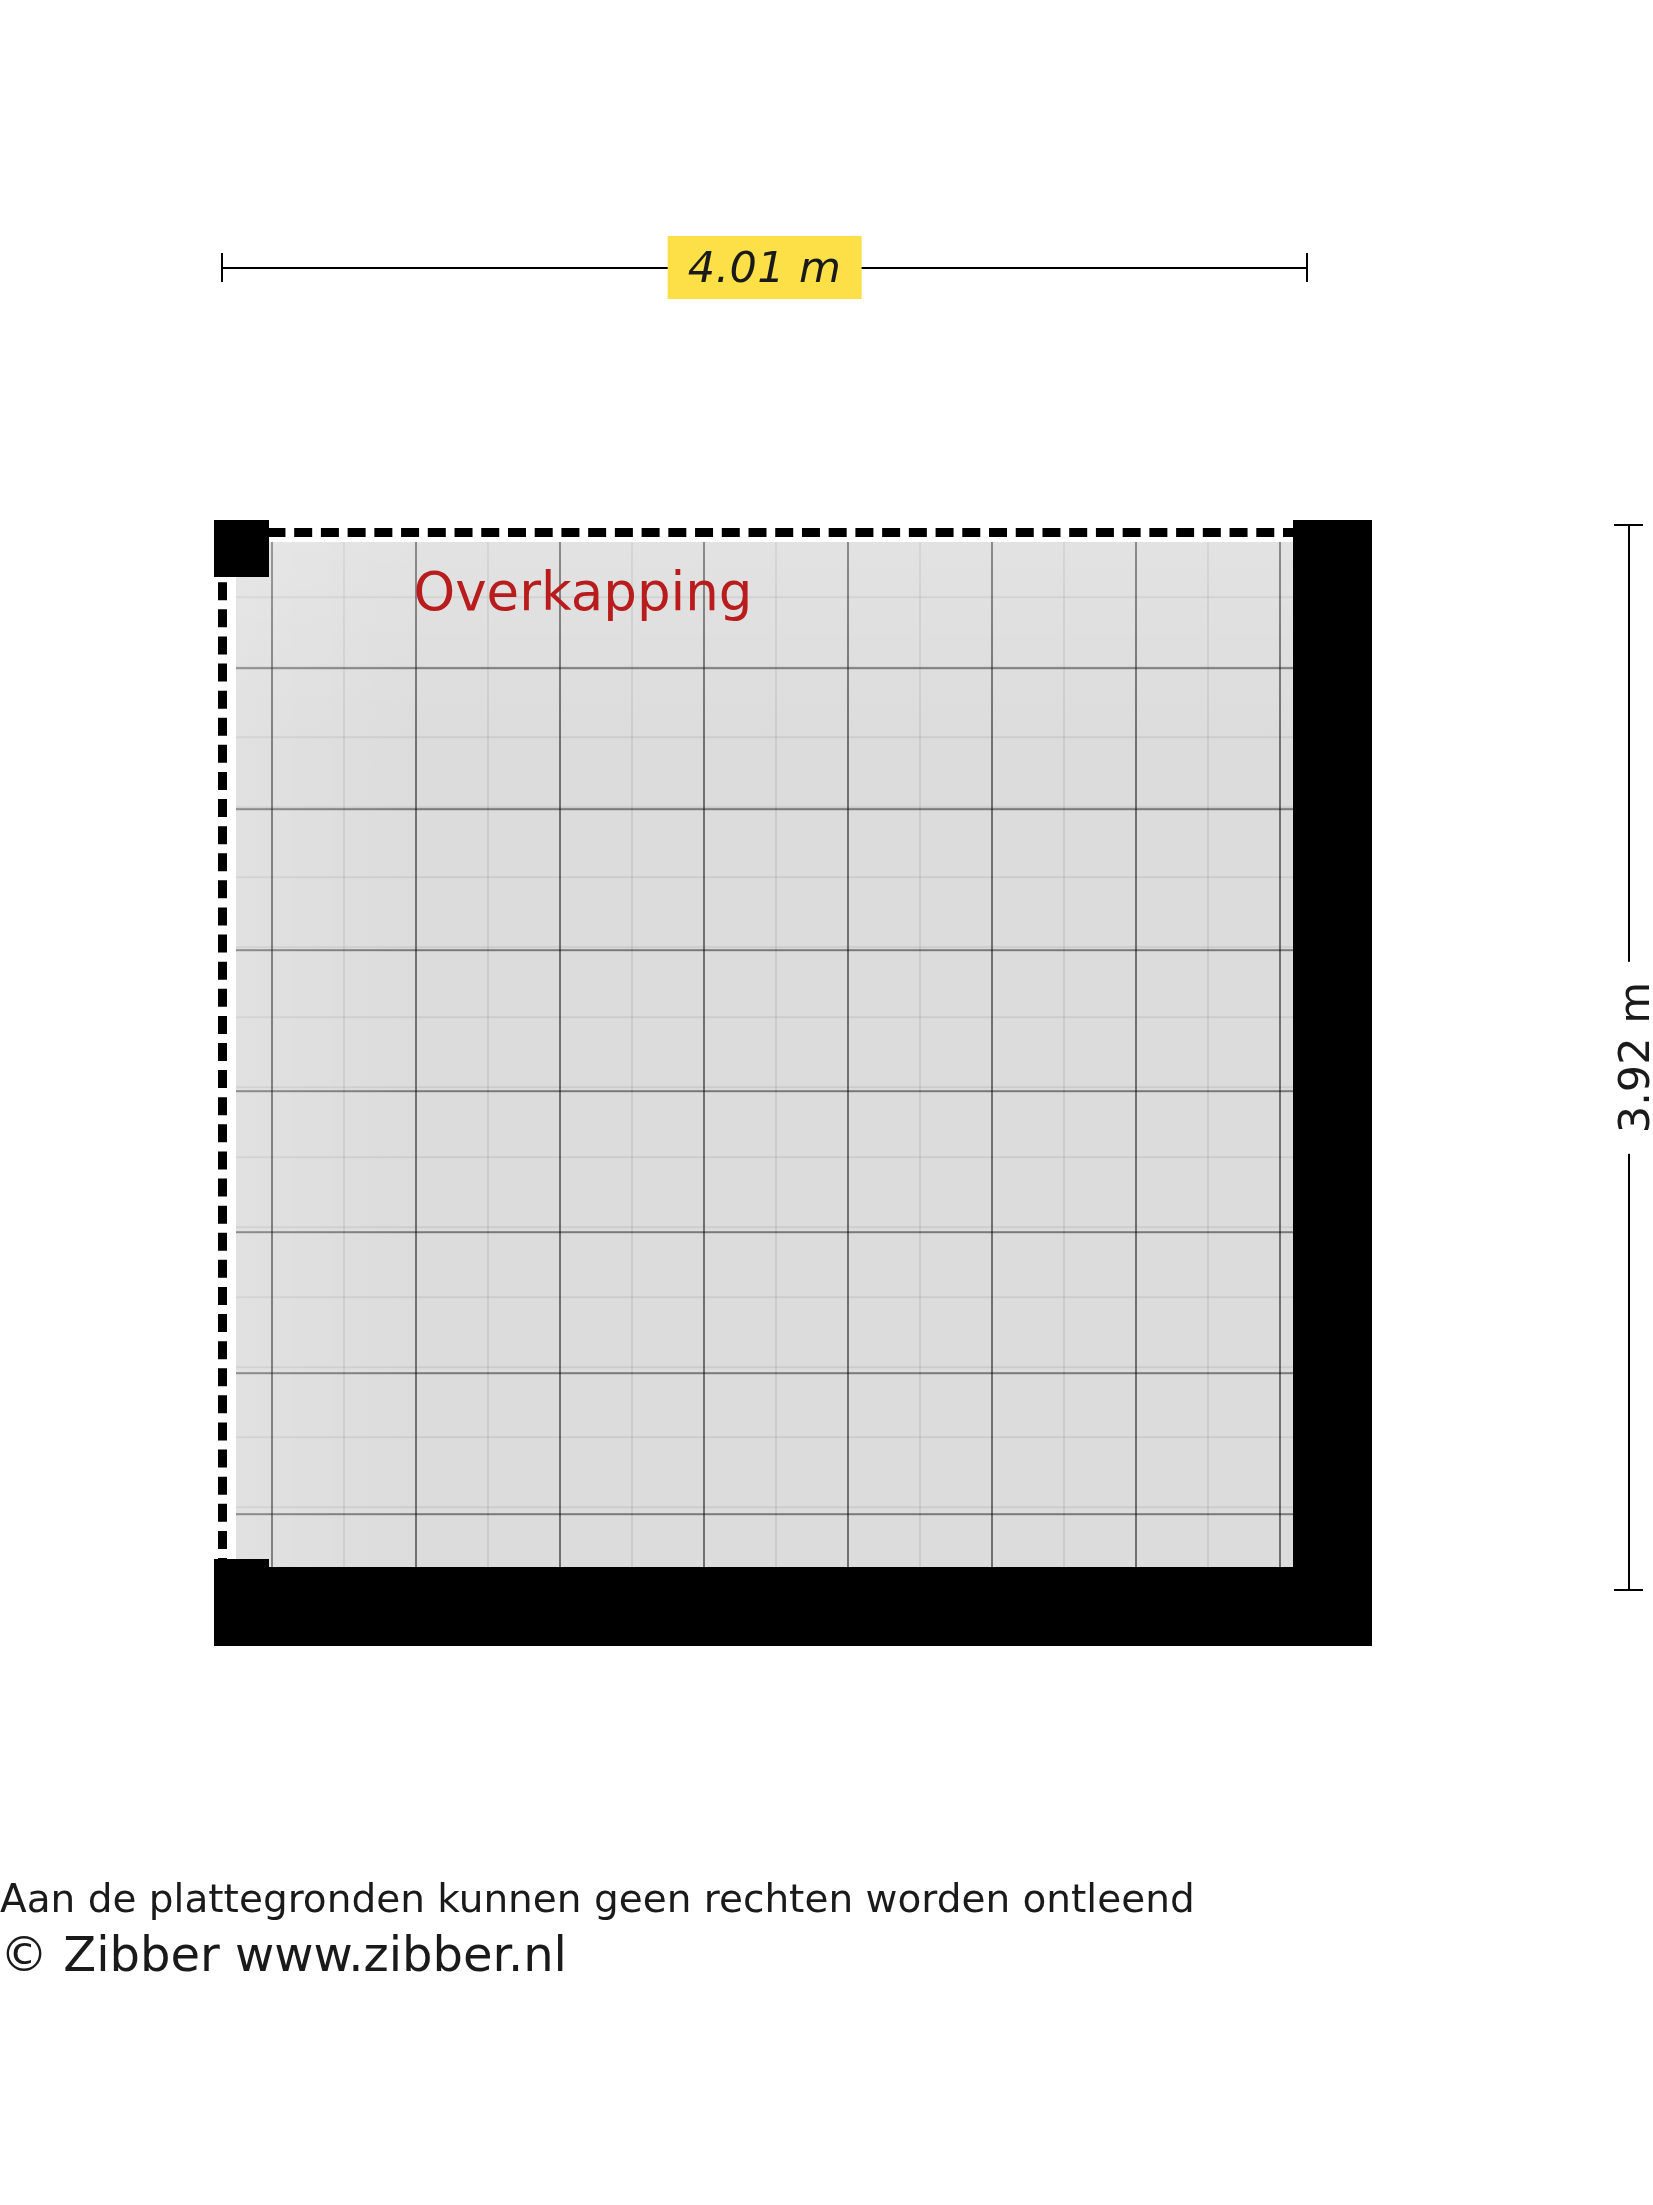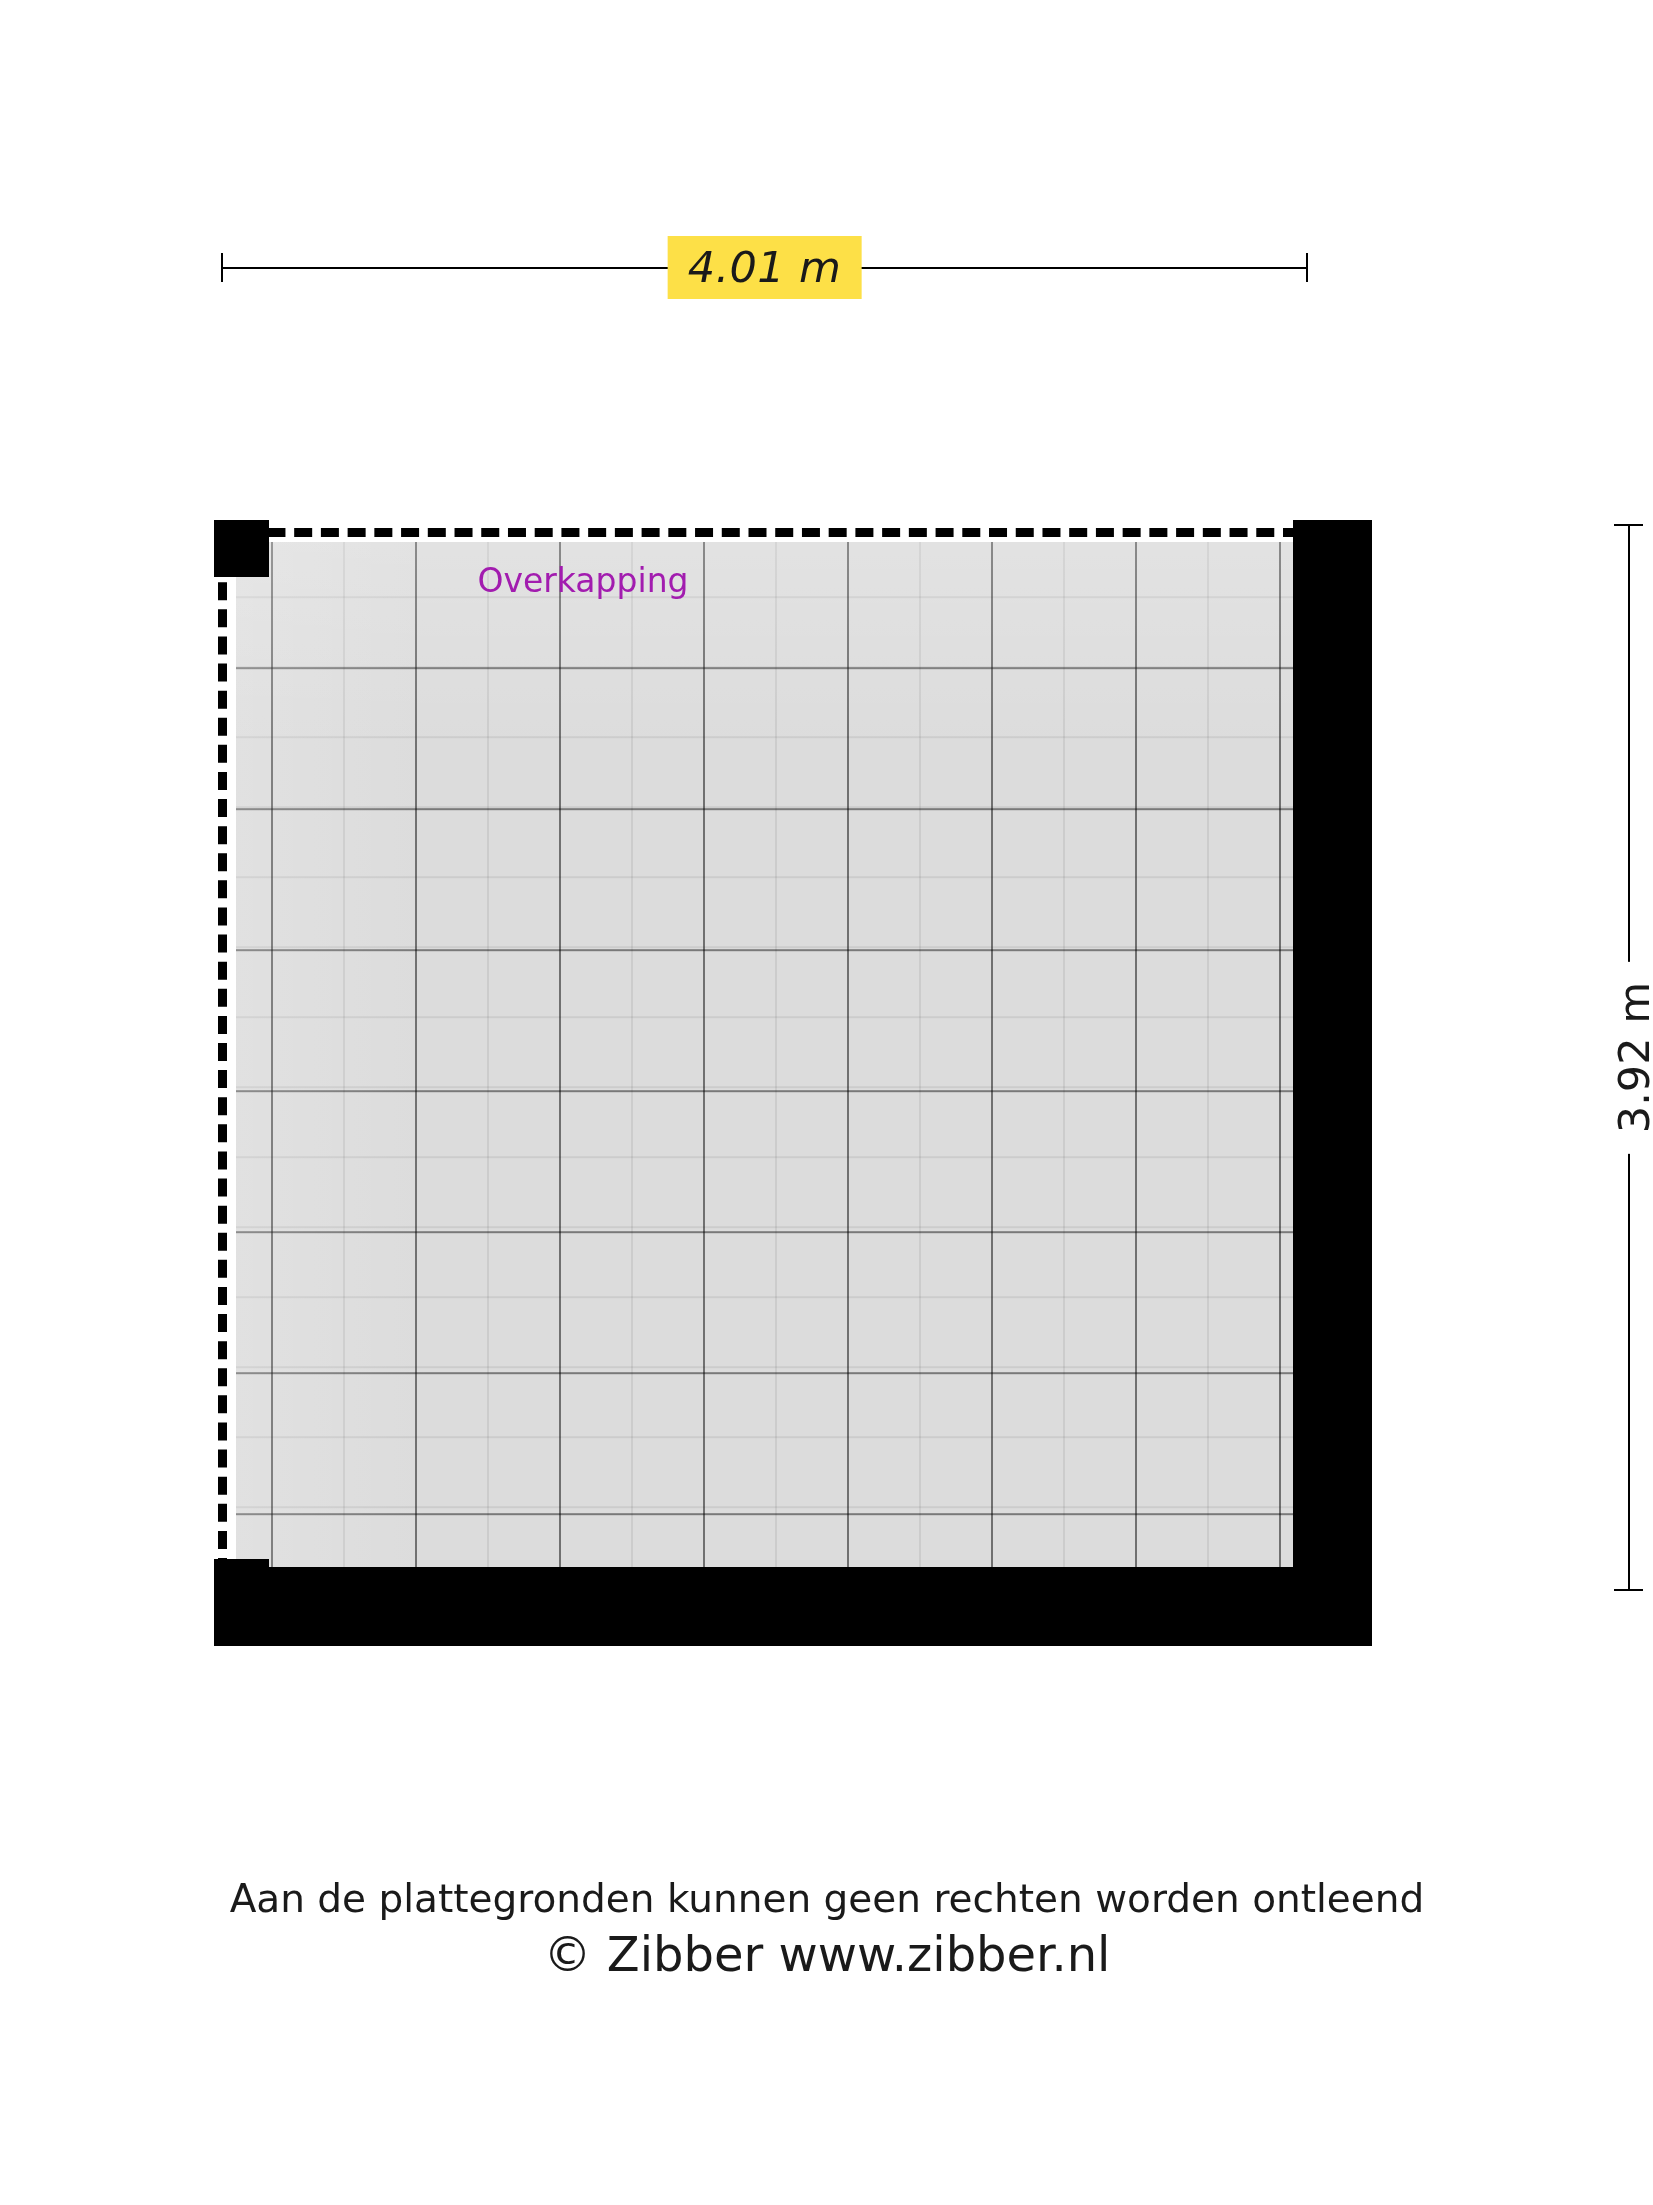--- a/index.html
+++ b/index.html
@@ -208,21 +208,21 @@
     width: 882px;
     text-align: center;
   }
 
   
   #footer {
     position: absolute;
     left: 0;
     top: 1874px;
     width: 1654px;
-    text-align: center;
+    text-align: left;
   }
   #footer .line1 {
     font-size: 39px;
     line-height: 1.28;
     color: #1a1a1a;
   }
   #footer .line2 {
     font-size: 48px;
     line-height: 1.28;
     color: #1a1a1a;
@@ -259,20 +259,20 @@
   <div class="dash-top"></div>
   <div class="dash-left"></div>
 
   <div class="wall wall-right"></div>
   <div class="wall wall-bottom"></div>
   <div class="wall wall-stub-tl"></div>
   <div class="wall wall-stub-bl"></div>
 </div>
 
 <div id="room-label-wrap">
-  <span id="room-label-text" style="font-size:33px; color:#a21caf;">Overkapping</span>
+  <span id="room-label-text" style="font-size:53px; color:#b91c1c;">Overkapping</span>
 </div>
 
 <div id="footer">
   <div class="line1">Aan de plattegronden kunnen geen rechten worden ontleend</div>
   <div class="line2">© Zibber www.zibber.nl</div>
 </div>
 
 
 </body></html>

